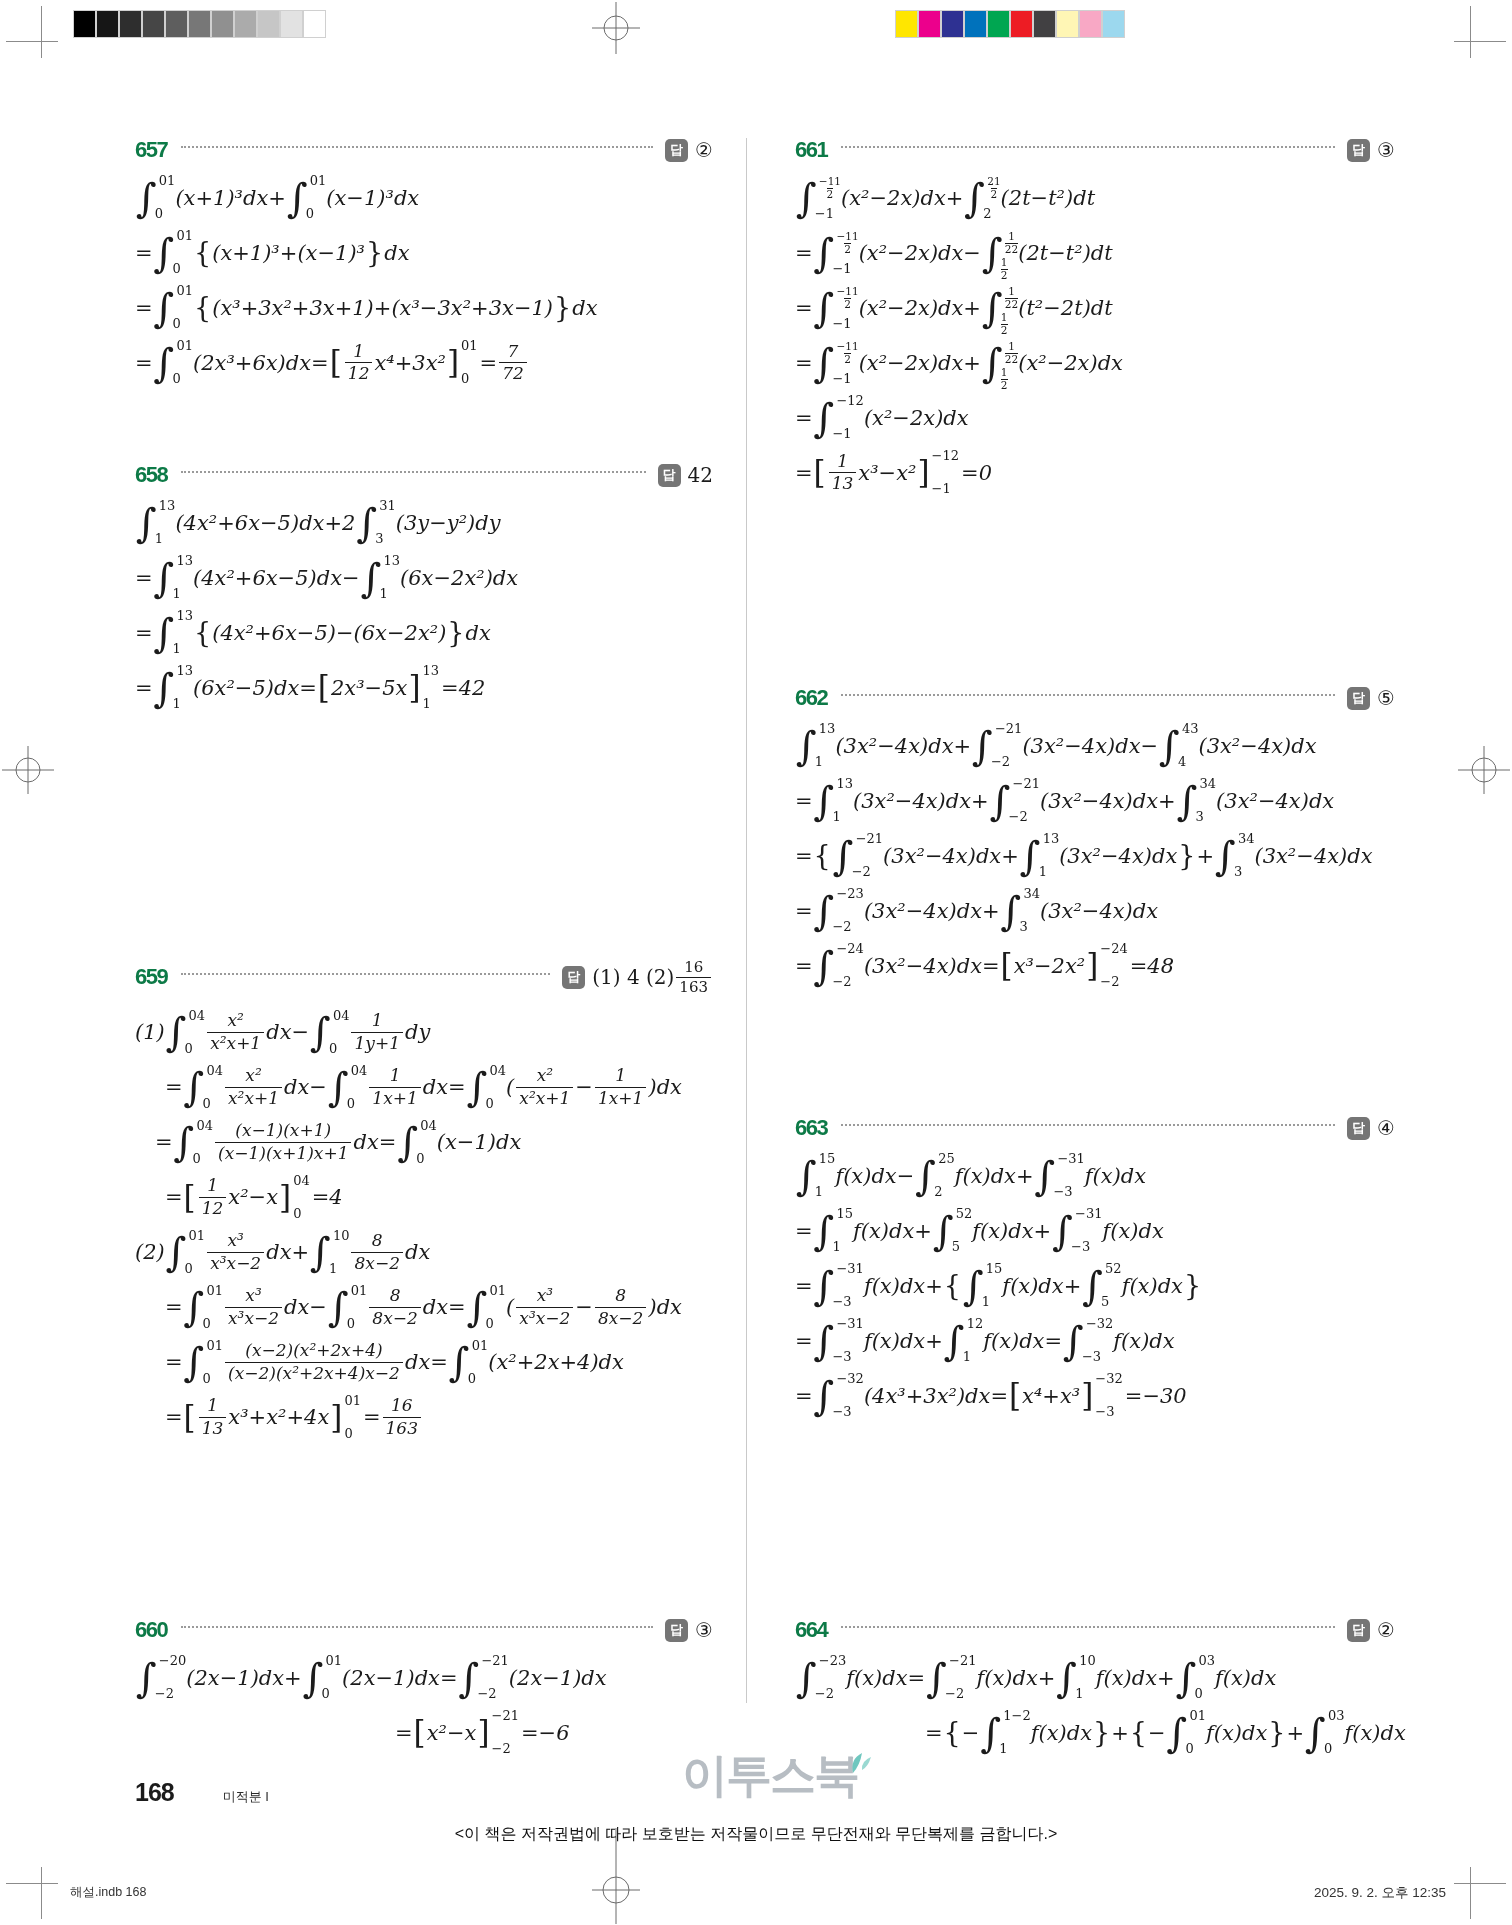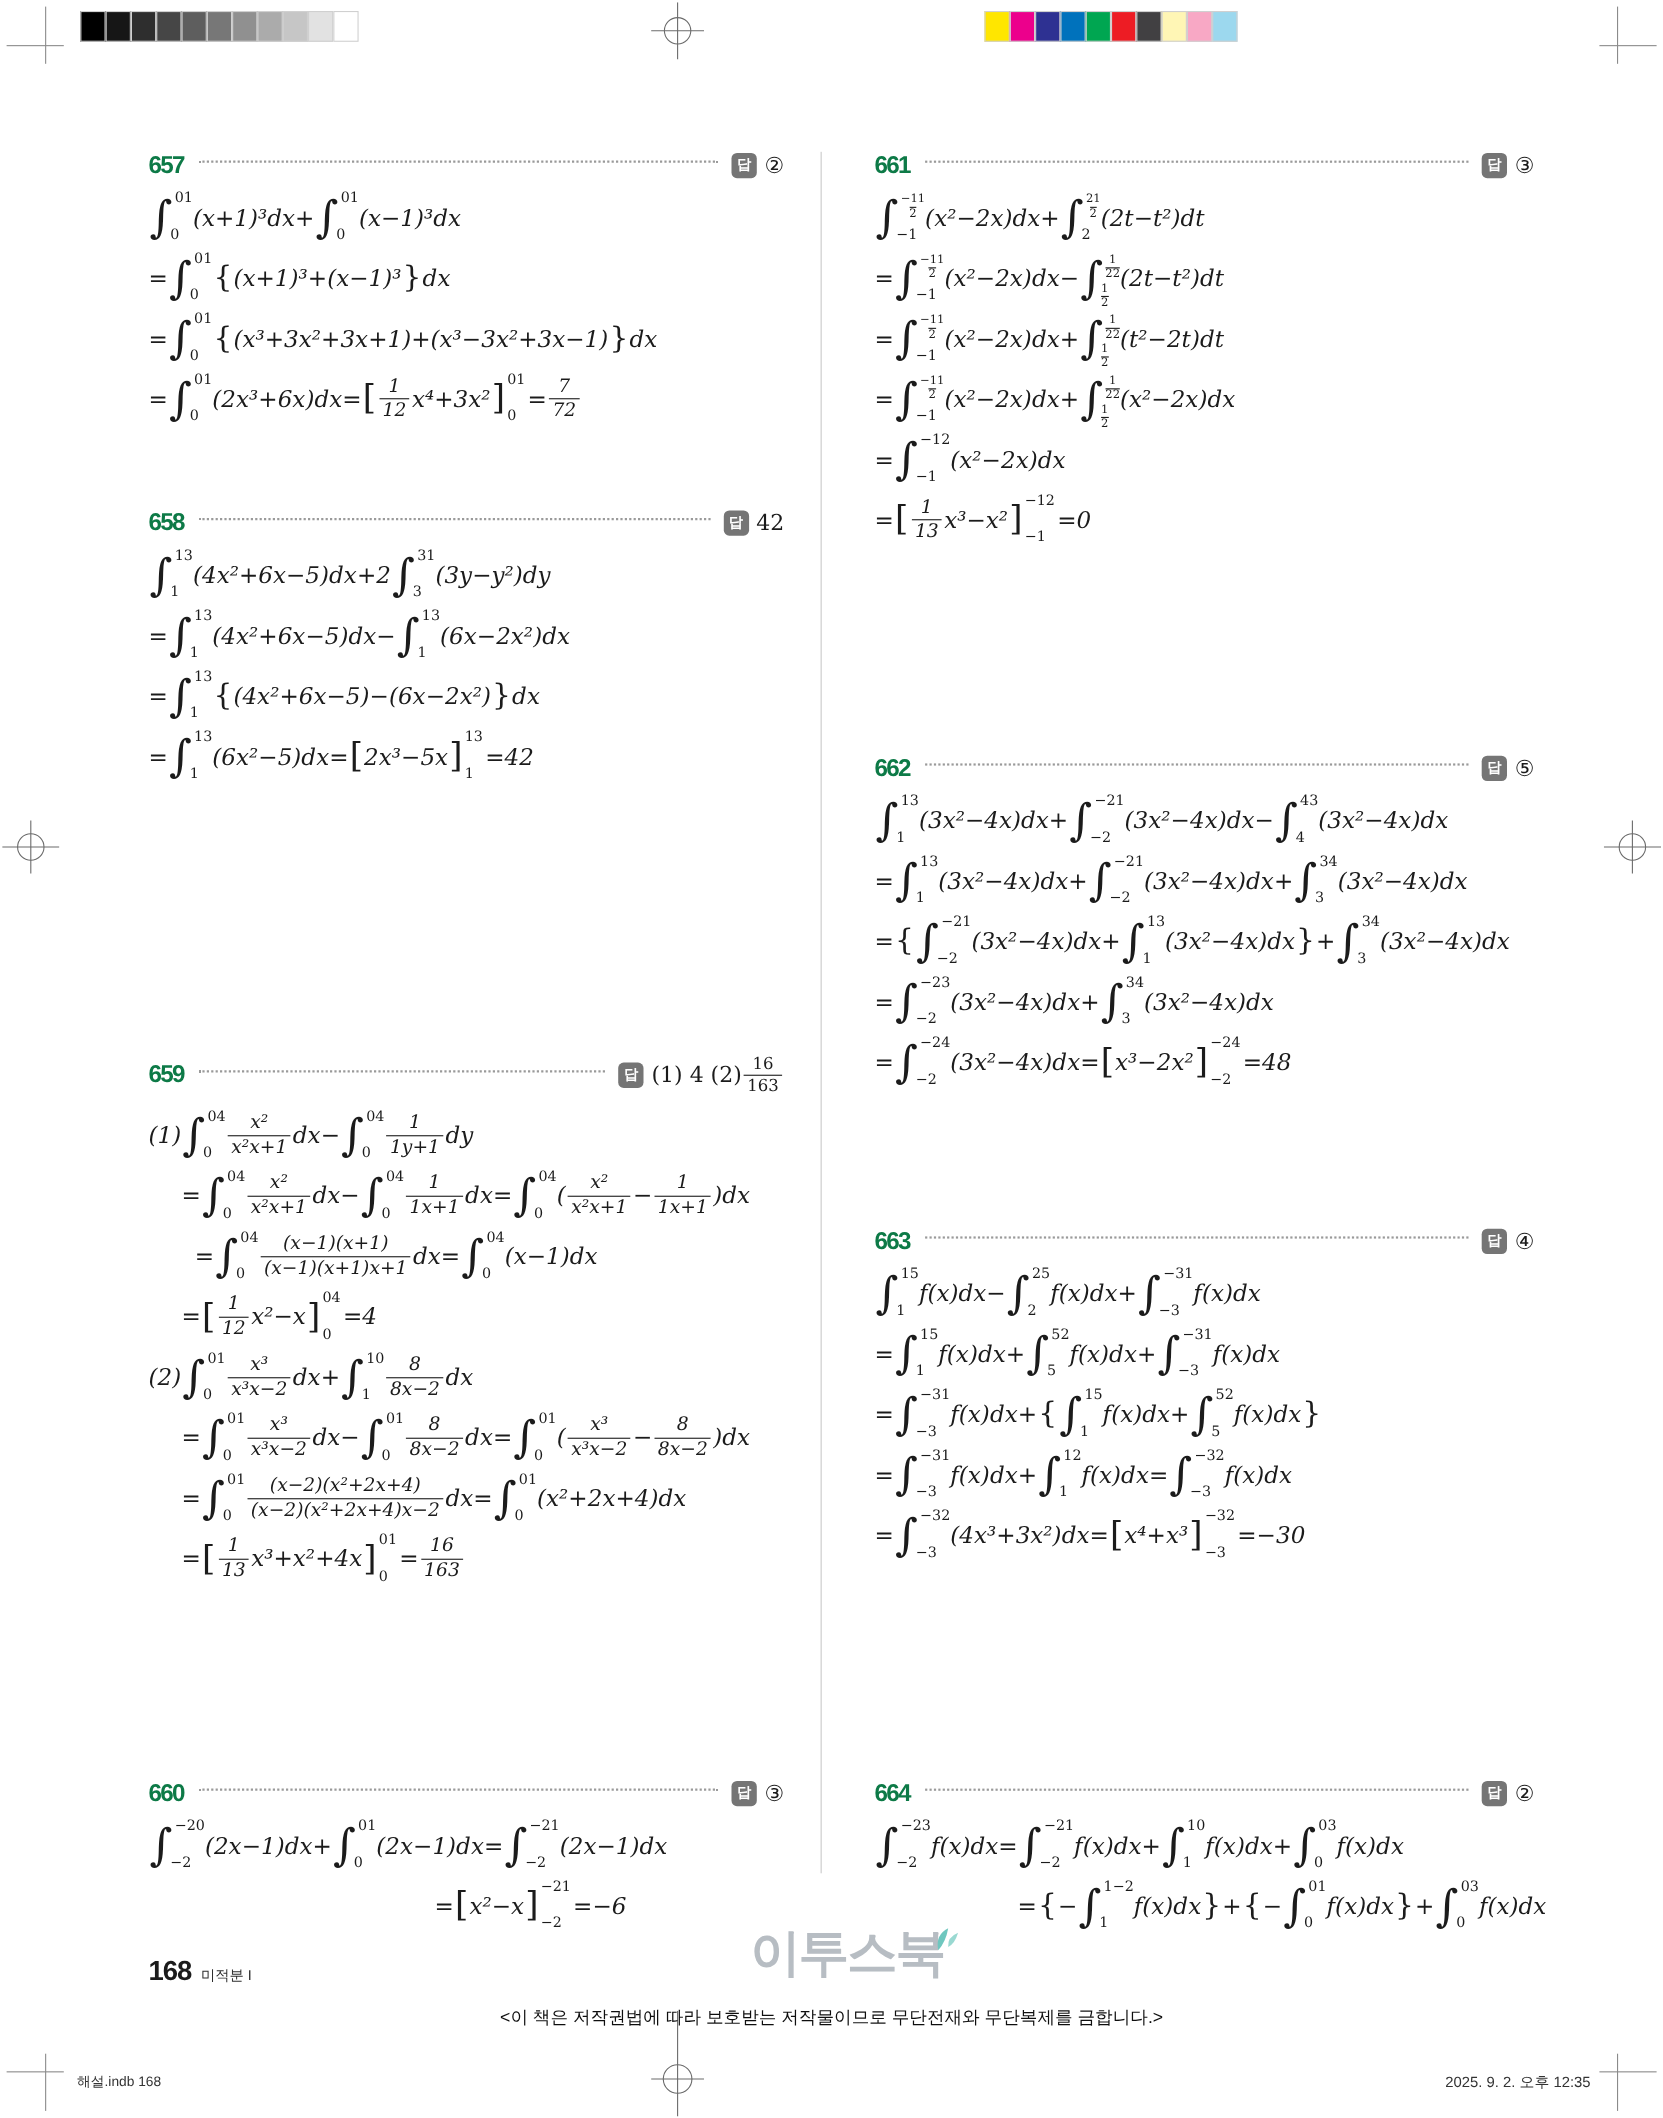--- a/index.html
+++ b/index.html
@@ -49,21 +49,21 @@
   .minifrac{display:inline-flex;flex-direction:column;align-items:center;font-size:10.5px;line-height:1.1;}
   .minifrac .mden{border-top:0.8px solid currentColor;}
   .frac{display:inline-flex;flex-direction:column;align-items:center;font-size:17px;line-height:1.25;margin:0 2px;}
   .frac .den{border-top:1.4px solid #1b1b1b;}
   .frac .num,.frac .den{padding:0 3px;}
   .bk{font-style:normal;font-size:31px;line-height:1;margin:0 1px;}
   .brace{font-style:normal;font-size:27px;line-height:1;margin:0 1px;}
   .answer .frac{font-size:15px;}
 
   
-  #pageinfo{position:absolute;left:135px;top:1778px;display:flex;align-items:baseline;}
+  #pageinfo{position:absolute;left:135px;top:1778px;display:flex;align-items:baseline;gap:40px;}
   #pageinfo .pnum{font-size:25px;font-weight:bold;letter-spacing:-1px;}
   #pageinfo .psec{font-size:13px;margin-left:9px;color:#2c2c2c;}
   #watermark{position:absolute;left:682px;top:1752px;color:#b7bdc3;font-size:46px;font-weight:bold;letter-spacing:-2px;line-height:1;}
   #watermark .leaf{position:absolute;right:-16px;top:-16px;}
   #copyright{position:absolute;left:0;top:1824px;width:100%;text-align:center;font-size:16px;color:#0e0e0e;}
   #footer-file{position:absolute;left:70px;top:1884px;font-size:12.5px;color:#333;}
   #footer-date{position:absolute;right:66px;top:1884px;font-size:13.5px;color:#333;}
 </style>
 </head>
 <body>
@@ -296,21 +296,21 @@
               <span class="hi">04</span>
               <span class="lo">0</span>
             </span>
           </span>(<span class="frac">
             <span class="num">x²</span>
             <span class="den">x²x+1</span>
           </span>−<span class="frac">
             <span class="num">1</span>
             <span class="den">1x+1</span>
           </span>)dx</div>
-        <div class="math-line" style="margin-left: 42px;">=<span class="int">
+        <div class="math-line" style="margin-left: 20px;">=<span class="int">
             <span class="int-sym">∫</span>
             <span class="lims">
               <span class="hi">04</span>
               <span class="lo">0</span>
             </span>
           </span><span class="frac">
             <span class="num">(x−1)(x+1)</span>
             <span class="den">(x−1)(x+1)x+1</span>
           </span>dx=<span class="int">
             <span class="int-sym">∫</span>

